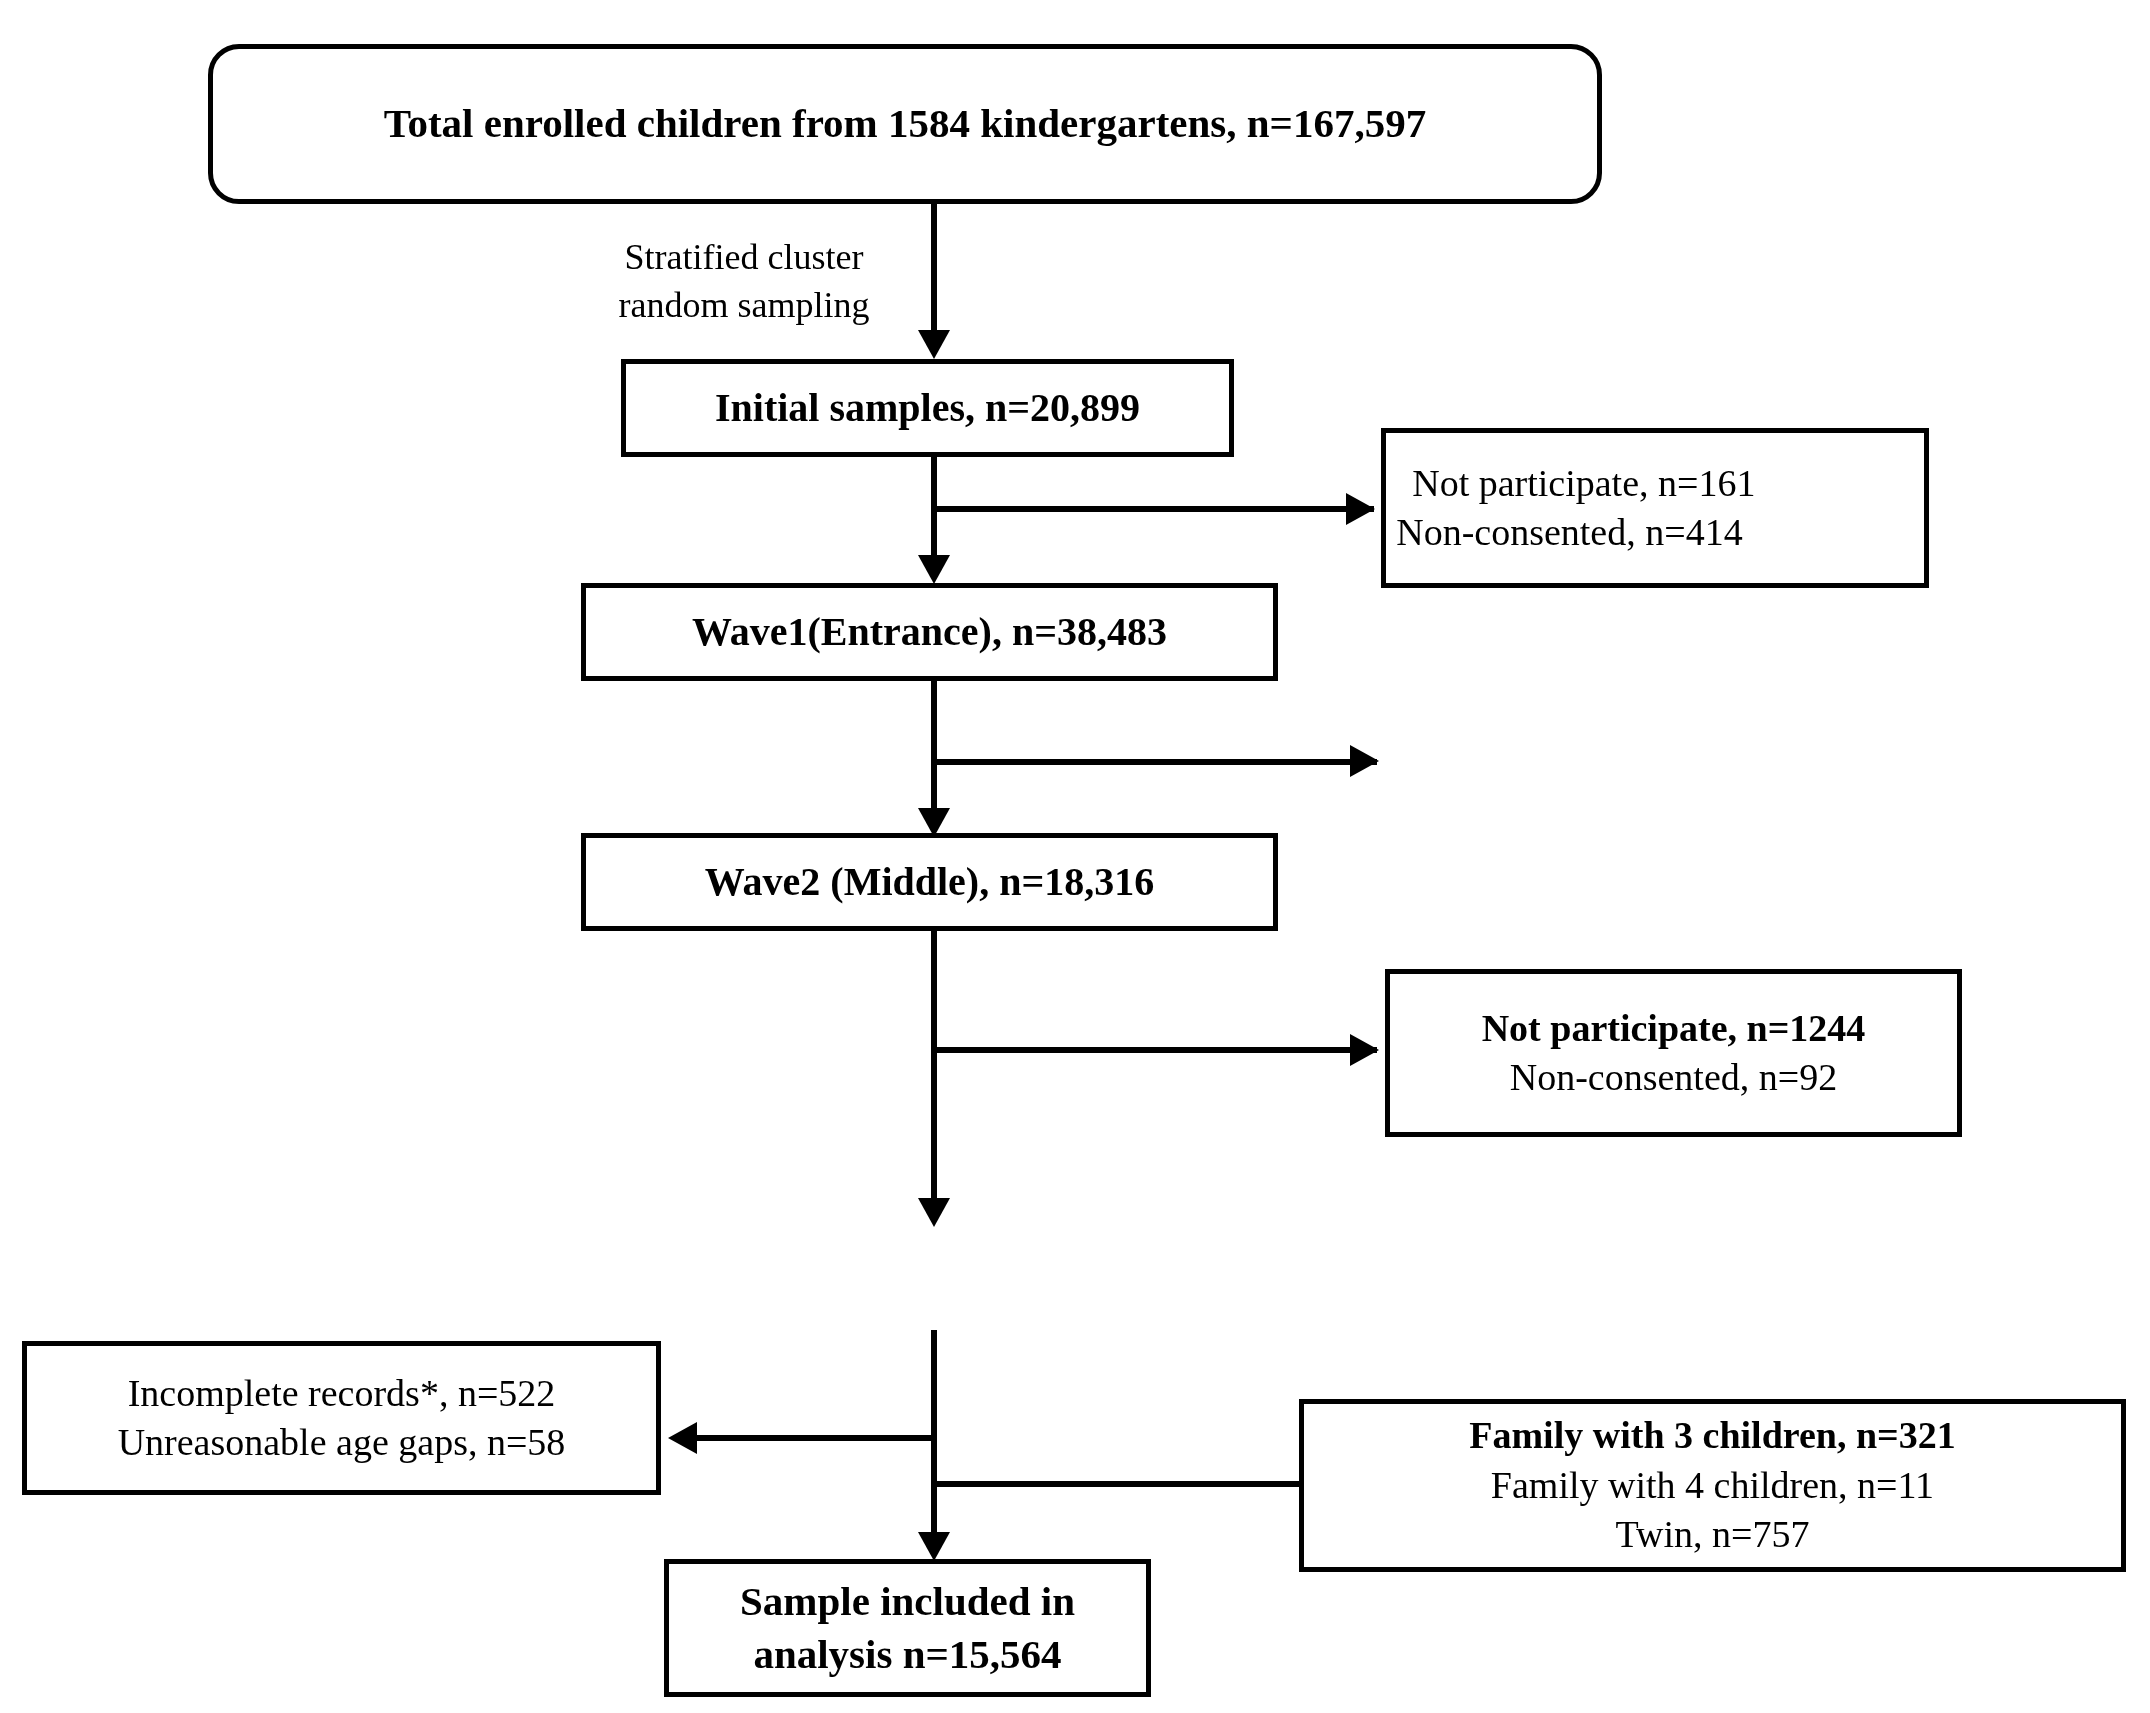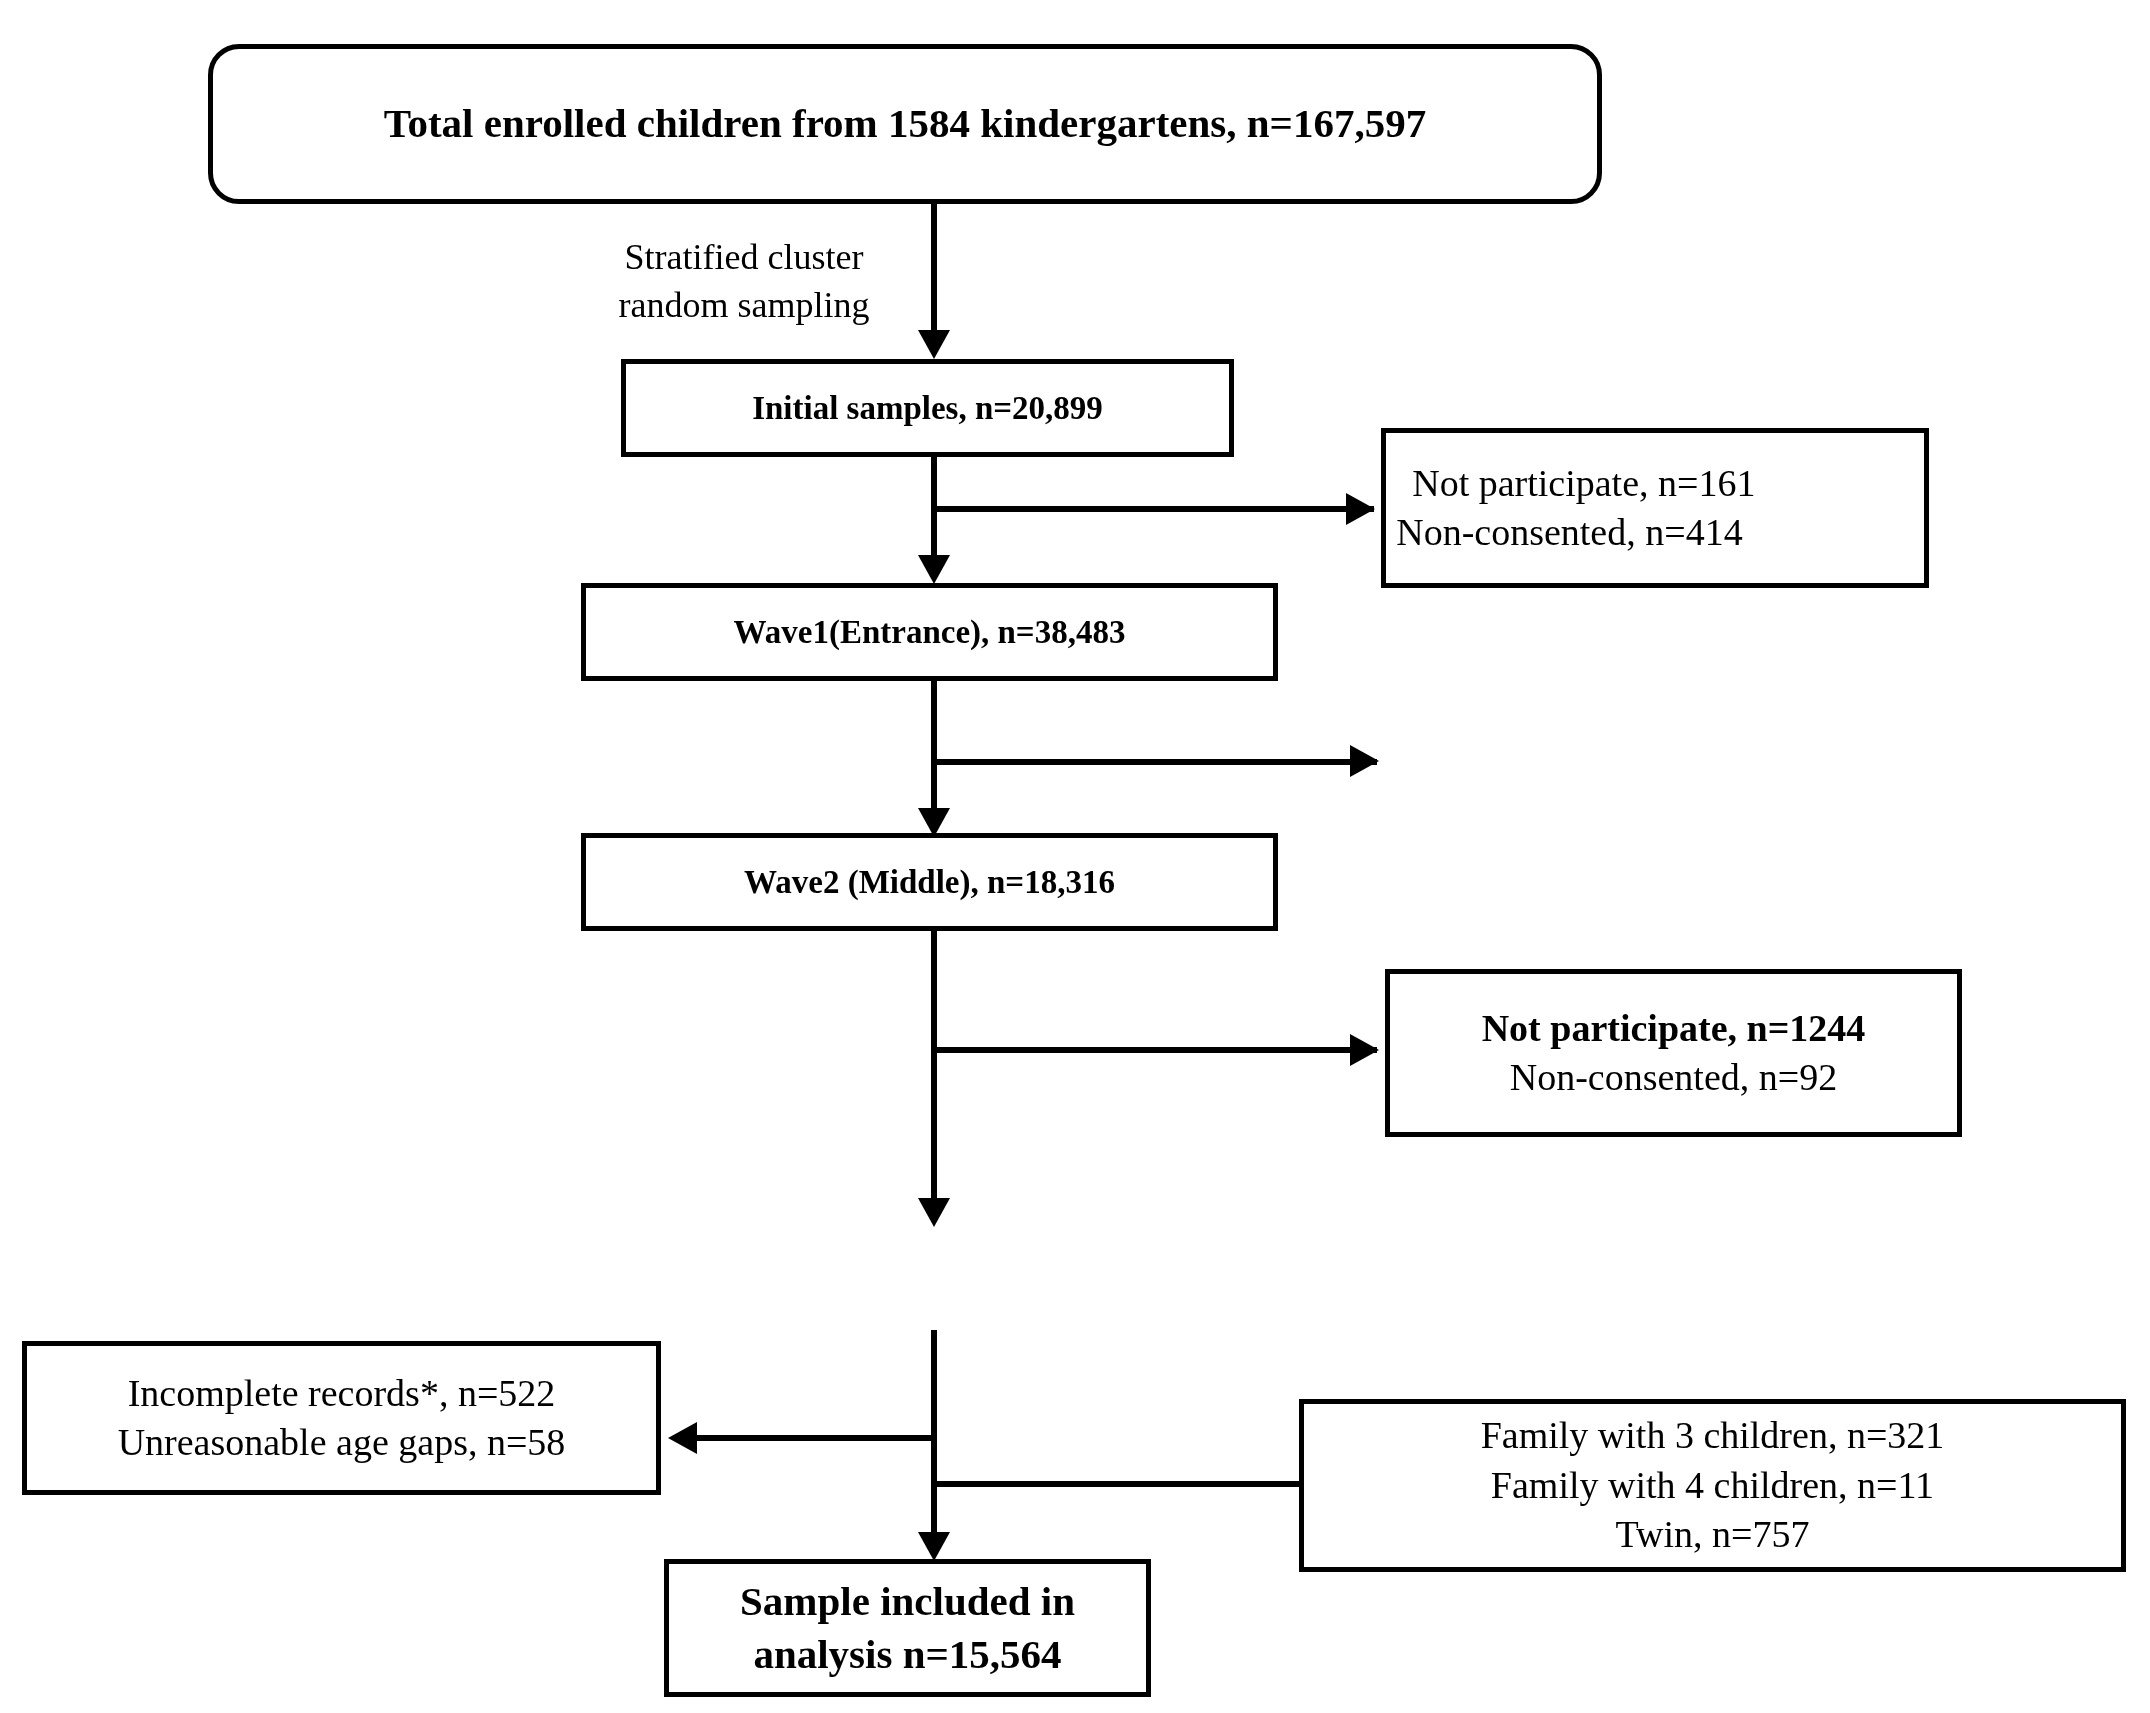--- a/index.html
+++ b/index.html
@@ -33,21 +33,21 @@
     line-height: 1.30;
     z-index: 3;
   }
   .box.rounded { border-radius: 31px; }
   .box .txt { display: block; width: 100%; padding: 0 10.2px; }
   .box.primary .txt { font-weight: bold; }
   .box.secondary .txt { font-weight: normal; }
 
   
   .fs-top    { font-size: 41px; }
-  .fs-main   { font-size: 33px; }
+  .fs-main   { font-size: 40px; }
   .fs-side   { font-size: 38px; }
   .fs-final  { font-size: 41px; }
 
   
   .vline {
     position: absolute;
     width: 5.8px;
     background: #000000;
     z-index: 1;
   }
@@ -163,21 +163,21 @@
 
   <div class="box secondary" style="left:22px; top:1341px; width:639px; height:154px;">
     <span class="txt fs-side">
       <span style="display:block;">Incomplete records*, n=522</span>
       <span style="display:block;">Unreasonable age gaps, n=58</span>
     </span>
   </div>
 
   <div class="box secondary" style="left:1299px; top:1399px; width:827px; height:173px;">
     <span class="txt fs-side">
-      <span style="display:block;">Family with 3 children, n=321</span>
+      <span style="display:block;font-weight:bold;">Family with 3 children, n=321</span>
       <span style="display:block;">Family with 4 children, n=11</span>
       <span style="display:block;">Twin, n=757</span>
     </span>
   </div>
 
   <div class="box primary" style="left:664px; top:1559px; width:487px; height:138px;justify-content:flex-end;">
     <span class="txt fs-final">
       <span style="display:block;">Sample included in</span>
       <span style="display:block;">analysis n=15,564</span>
     </span>

